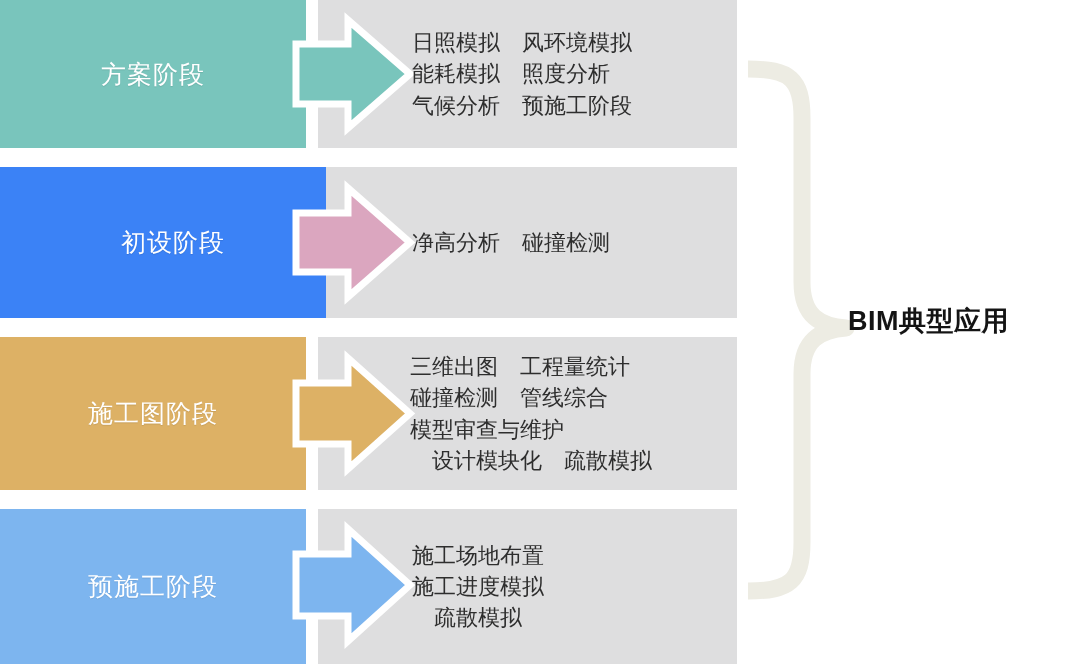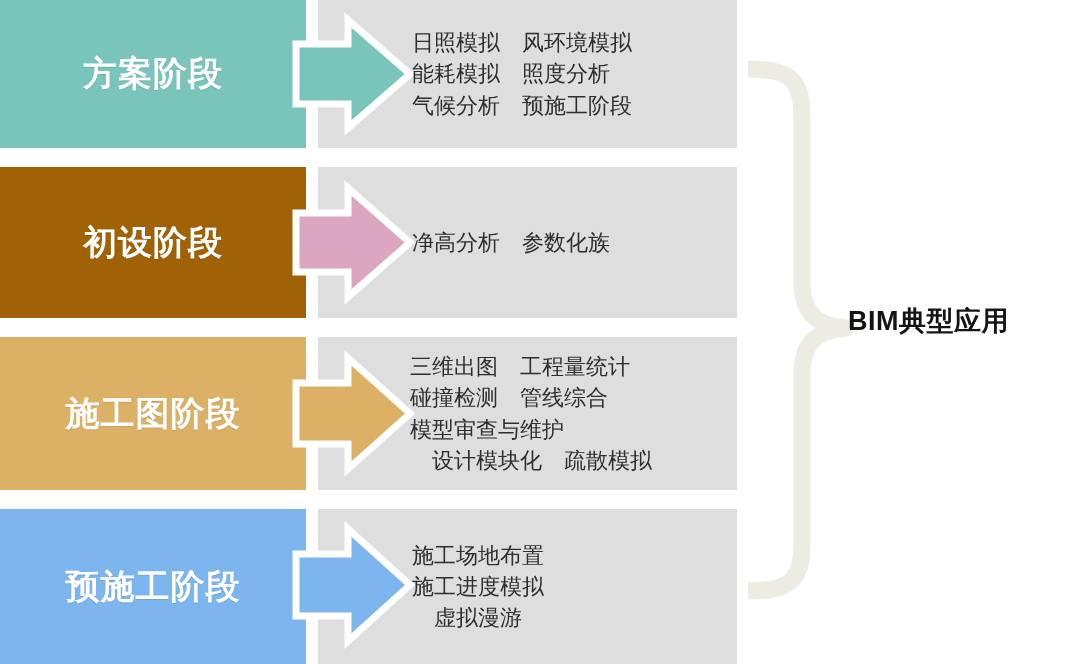--- a/index.html
+++ b/index.html
@@ -30,22 +30,22 @@
     position: absolute;
     left: 0; top: 0;
     width: 306px;
     height: 100%;
     display: flex;
     align-items: center;
     justify-content: center;
   }
   .stage-label {
     color: #ffffff;
-    font-weight: bold;
-    font-size: 34px;
+    font-weight: normal;
+    font-size: 25px;
     letter-spacing: 1px;
     text-shadow: 0 1px 1px rgba(0,0,0,0.10);
     white-space: nowrap;
   }
 
   
   .gray-panel {
     position: absolute;
     left: 318px; top: 0;
     width: 419px;
@@ -111,28 +111,28 @@
     </svg>
     <div class="apps">
       <span class="app-line">日照模拟　风环境模拟</span>
       <span class="app-line">能耗模拟　照度分析</span>
       <span class="app-line">气候分析　预施工阶段</span>
     </div>
   </div>
 
   <div class="row" style="top:167px; height:151px;">
     <div class="gray-panel"></div>
-    <div class="stage-block" style="background:#a16207;">
+    <div class="stage-block" style="background:#3b82f6;padding-left:20px;">
       <span class="stage-label">初设阶段</span>
     </div>
     <svg class="arrow-svg" viewBox="0 0 125 151" preserveAspectRatio="none">
       <path d="M 0,46 L 52,46 L 52,21 L 114,75.5 L 52,130 L 52,105 L 0,105 Z" fill="#dba6bf" stroke="#ffffff" stroke-width="7" stroke-linejoin="miter"></path>
     </svg>
     <div class="apps">
-      <span class="app-line">净高分析　参数化族</span>
+      <span class="app-line">净高分析　碰撞检测</span>
     </div>
   </div>
 
   <div class="row" style="top:337px; height:153px;">
     <div class="gray-panel"></div>
     <div class="stage-block" style="background:#ddb165;">
       <span class="stage-label">施工图阶段</span>
     </div>
     <svg class="arrow-svg" viewBox="0 0 125 153" preserveAspectRatio="none">
       <path d="M 0,46 L 52,46 L 52,21 L 114,76.5 L 52,132 L 52,107 L 0,107 Z" fill="#ddb165" stroke="#ffffff" stroke-width="7" stroke-linejoin="miter"></path>
@@ -149,21 +149,21 @@
     <div class="gray-panel"></div>
     <div class="stage-block" style="background:#7db5ef;">
       <span class="stage-label">预施工阶段</span>
     </div>
     <svg class="arrow-svg" viewBox="0 0 125 155" preserveAspectRatio="none">
       <path d="M 0,45 L 52,45 L 52,20 L 114,76 L 52,132 L 52,107 L 0,107 Z" fill="#7db5ef" stroke="#ffffff" stroke-width="7" stroke-linejoin="miter"></path>
     </svg>
     <div class="apps">
       <span class="app-line">施工场地布置</span>
       <span class="app-line">施工进度模拟</span>
-      <span class="app-line">　虚拟漫游</span>
+      <span class="app-line">　疏散模拟</span>
     </div>
   </div>
 
   <svg id="brace" viewBox="0 0 130 540" preserveAspectRatio="none">
     <path d="M 6,9 C 48,9 60,19 60,58 L 60,222 C 60,256 78,266 104,268 C 78,270 60,280 60,314 L 60,482 C 60,521 48,531 6,531" fill="none" stroke="#edece3" stroke-width="17" stroke-linecap="butt" stroke-linejoin="round"></path>
   </svg>
 
   <div id="brace-label">BIM典型应用</div>
 
 </div>

